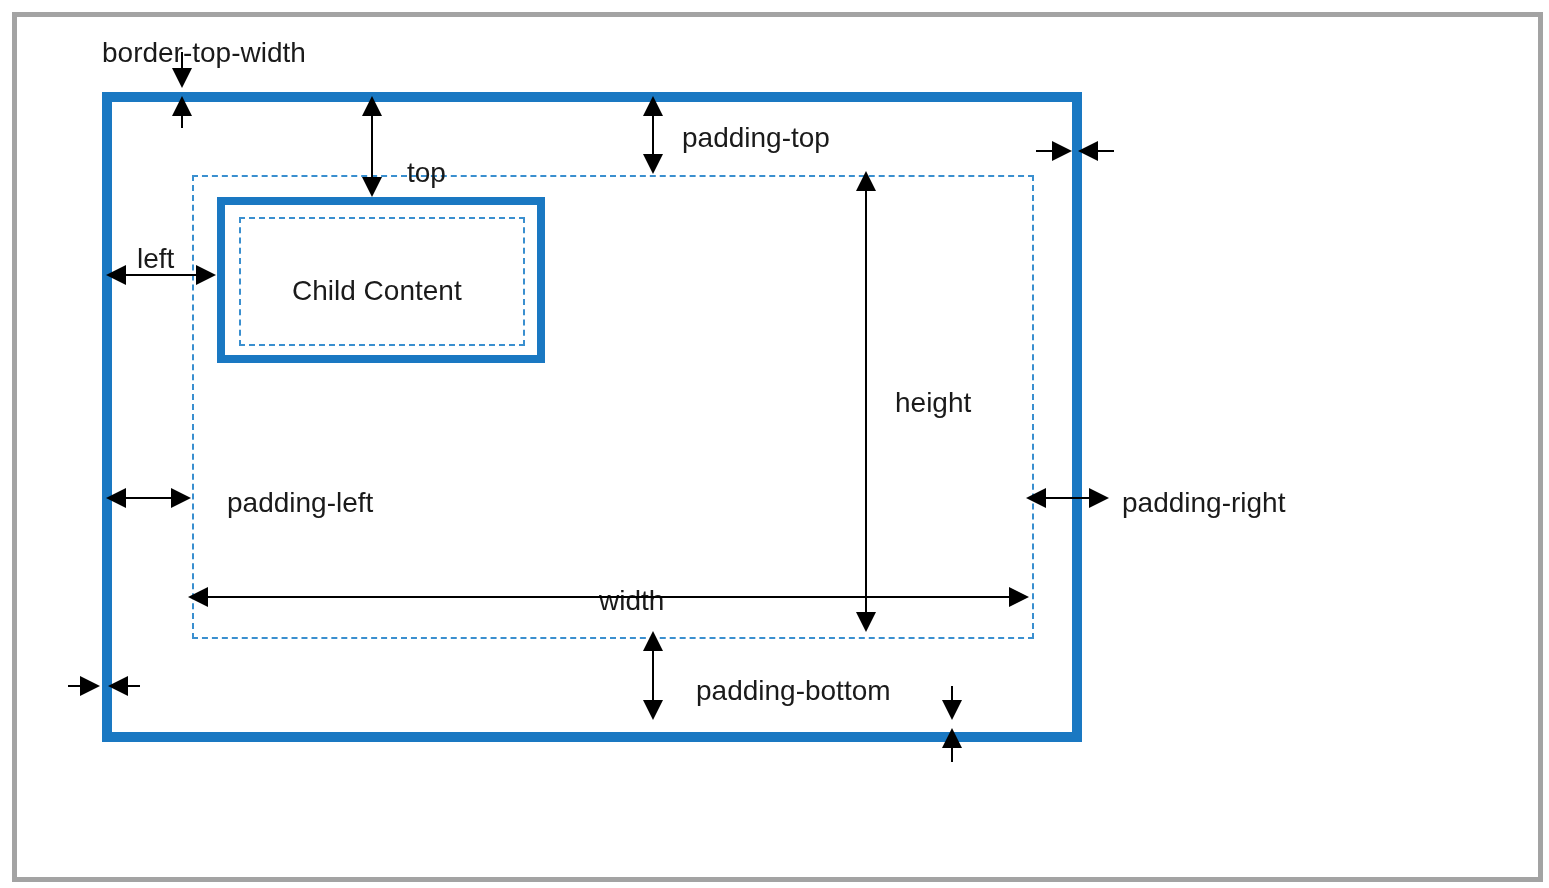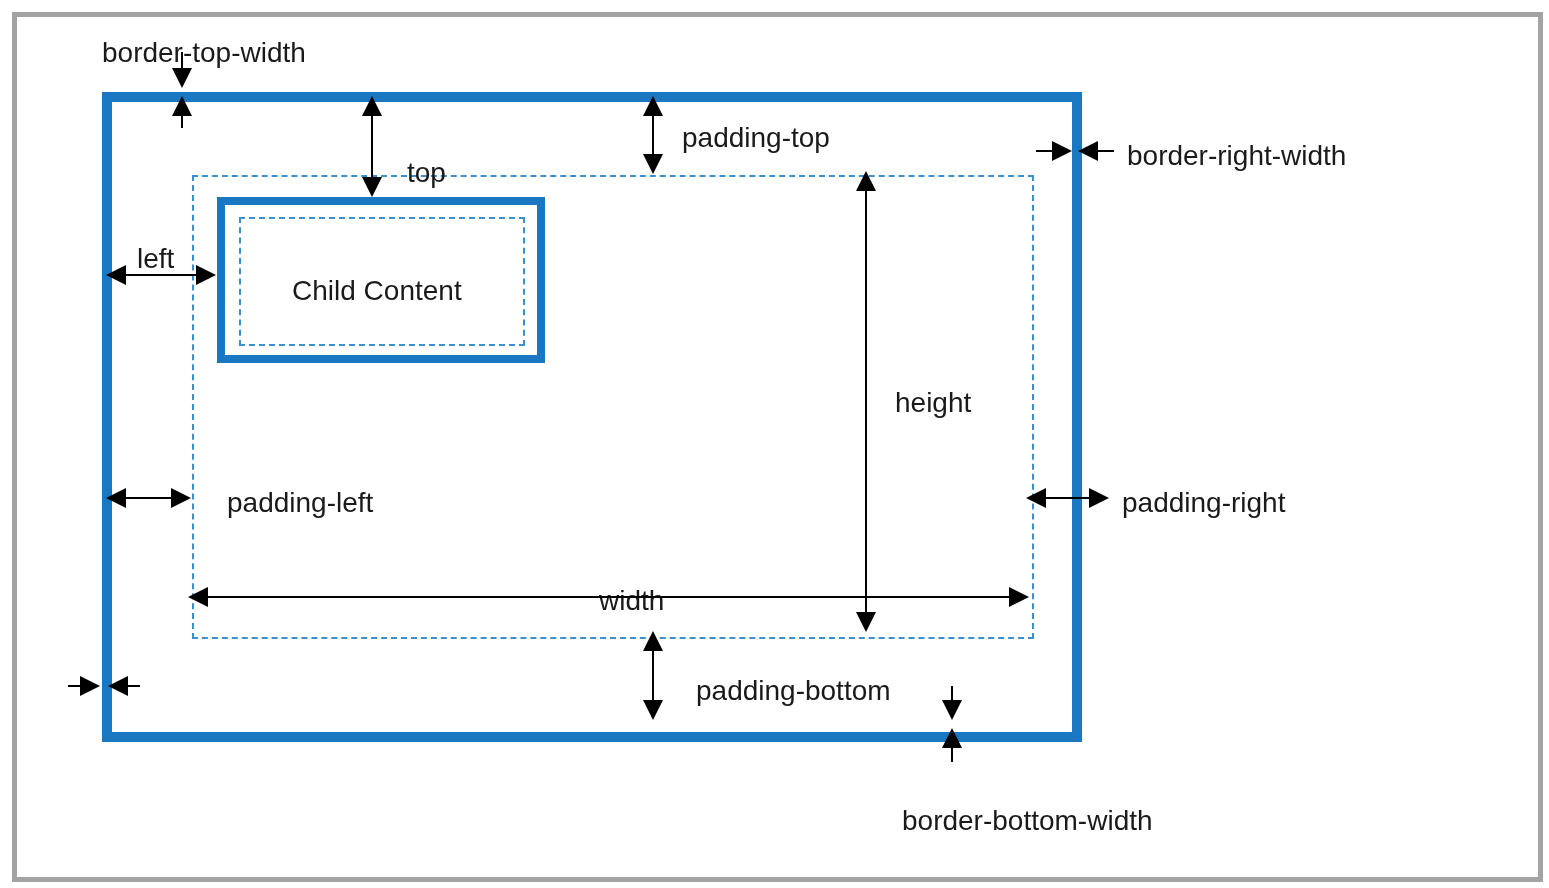--- a/index.html
+++ b/index.html
@@ -20,22 +20,20 @@
 
   <div class="container-box" style="left:85px;top:75px;width:960px;height:630px;"></div>
 
   <div class="content-box" style="left:175px;top:158px;width:838px;height:460px;"></div>
 
   <div class="child-box" style="left:200px;top:180px;width:312px;height:150px;"></div>
 
   <div class="child-inner" style="left:222px;top:200px;width:282px;height:125px;"></div>
 
   <span class="label" style="left:85px;  top:22px;">border-top-width</span>
-  <span class="label" style="left:1110px;top:125px;">border-right-width</span>
-  <span class="label" style="left:885px; top:790px;">border-bottom-width</span>
 
   <span class="label" style="left:665px; top:107px;">padding-top</span>
   <span class="label" style="left:1105px;top:472px;">padding-right</span>
   <span class="label" style="left:649px; top:660px;margin-left:30px;">padding-bottom</span>
   <span class="label" style="left:210px; top:472px;">padding-left</span>
 
   <span class="label" style="left:390px;top:118px;margin-top:24px;">top</span>
   <span class="label" style="left:120px;top:228px;">left</span>
 
   <span class="label" style="left:568px;top:570px;background:#fff;padding:0 14px;">width</span>

